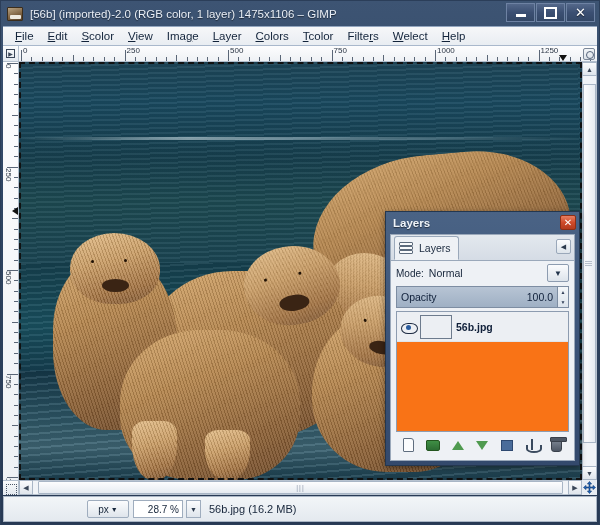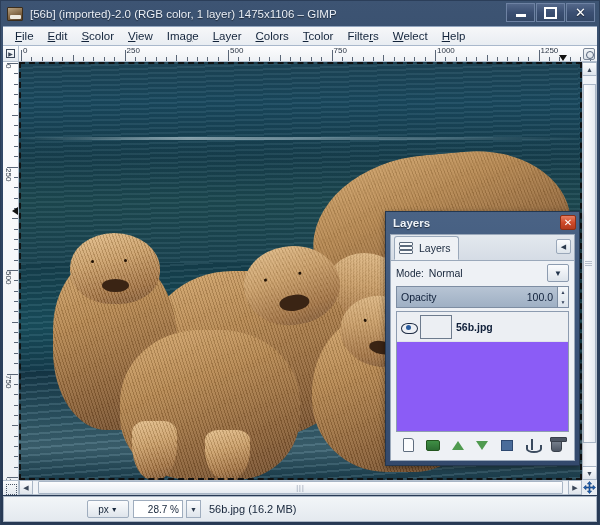--- a/index.html
+++ b/index.html
@@ -468,21 +468,21 @@
     width:15px;height:14px;
     background-image:
       linear-gradient(45deg,#999 25%,transparent 25%,transparent 75%,#999 75%),
       linear-gradient(45deg,#999 25%,#fff 25%,#fff 75%,#999 75%);
     background-size:6px 6px;
     background-position:0 0,3px 3px;
     border:1px solid #8d9cb0;
   }
   #layer-list{
     flex:1 1 auto; margin:2px 5px;
-    background:#8b5cf6; border:1px solid #8d9cb0;
+    background:#f97316; border:1px solid #8d9cb0;
     min-height:0; overflow:hidden;
   }
   #layer-item{
     display:flex;align-items:center;gap:4px;
     height:30px; padding:0 4px;
     background:#eceff3;
     border-bottom:1px solid #dfe4ea;
   }
   #eye-icon{
     width:15px;height:12px;flex:0 0 15px; position:relative;

